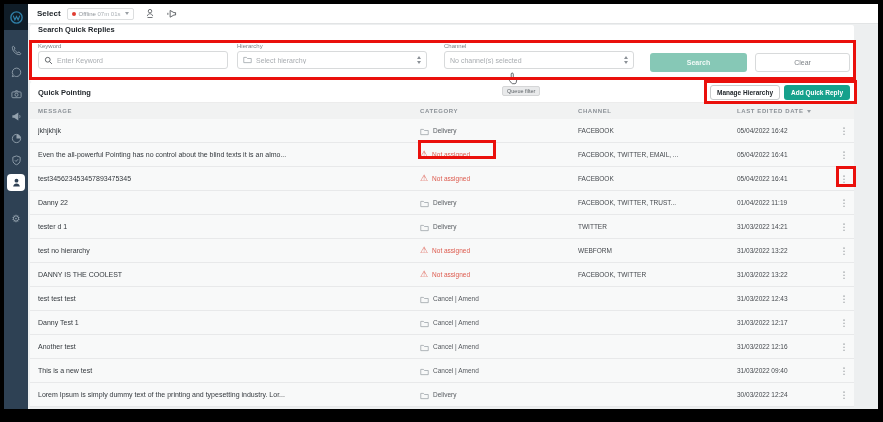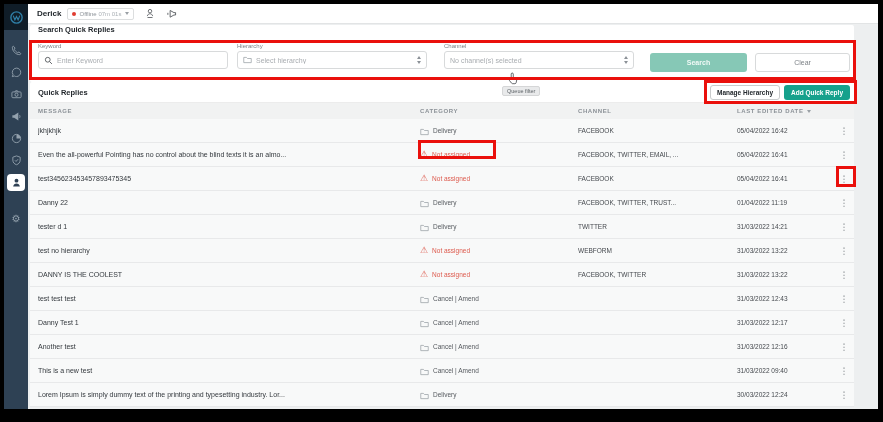--- a/index.html
+++ b/index.html
@@ -145,21 +145,21 @@
               </svg>
             </span>
       </div>
       <div class="sicon" style="margin-top:14px;">
         <span class="gear-glyph">⚙</span>
       </div>
     </div>
   </div>
 
   <div class="topbar">
-    <span class="user-name">Derick</span>
+    <span class="user-name">Select</span>
     <div class="status-pill">
       <span class="status-dot"></span>
       <span class="status-text"><span>Offline</span>&nbsp;<span style="color:#aab0b5;">07m 01s</span></span>
       <span class="pill-chev"></span>
     </div>
     <span class="top-icon">
       <svg width="10" height="11" viewBox="0 0 12 13">
         <circle cx="6" cy="3.7" r="2.1" fill="none" stroke="#55595e" stroke-width="1"></circle>
         <path d="M2.8 9.6c.4-1.9 1.7-2.8 3.2-2.8s2.8.9 3.2 2.8" fill="none" stroke="#55595e" stroke-width="1"></path>
         <line x1="3" y1="11.3" x2="9" y2="11.3" stroke="#55595e" stroke-width="1"></line>
@@ -221,21 +221,21 @@
         <svg width="11" height="13" viewBox="0 0 16 20">
               <path d="M6 11V3.2a1.6 1.6 0 013.2 0V9l4.2.9c.9.2 1.4 1 1.2 1.9l-1 4.7c-.2.9-1 1.5-1.9 1.5H8.2c-.6 0-1.2-.3-1.6-.8l-3.2-4c-.5-.7-.4-1.7.3-2.2.6-.5 1.5-.4 2 .2l.3.3z" fill="#fff" stroke="#3a3f44" stroke-width="1.2"></path>
             </svg>
       </span>
       <span class="tooltip">Queue filter</span>
     </div>
   </div>
 
   <div class="card table-card">
     <div class="qr-title-row">
-      <span class="section-title">Quick Replies</span>
+      <span class="section-title">Quick Pointing</span>
       <div class="qr-buttons">
         <button class="btn-manage">Manage Hierarchy</button>
         <button class="btn-add">Add Quick Reply</button>
       </div>
     </div>
     <div class="thead">
       <span class="th" style="left:8px;">MESSAGE</span>
       <span class="th" style="left:390px;">CATEGORY</span>
       <span class="th" style="left:548px;">CHANNEL</span>
       <span class="th" style="left:707px;">

